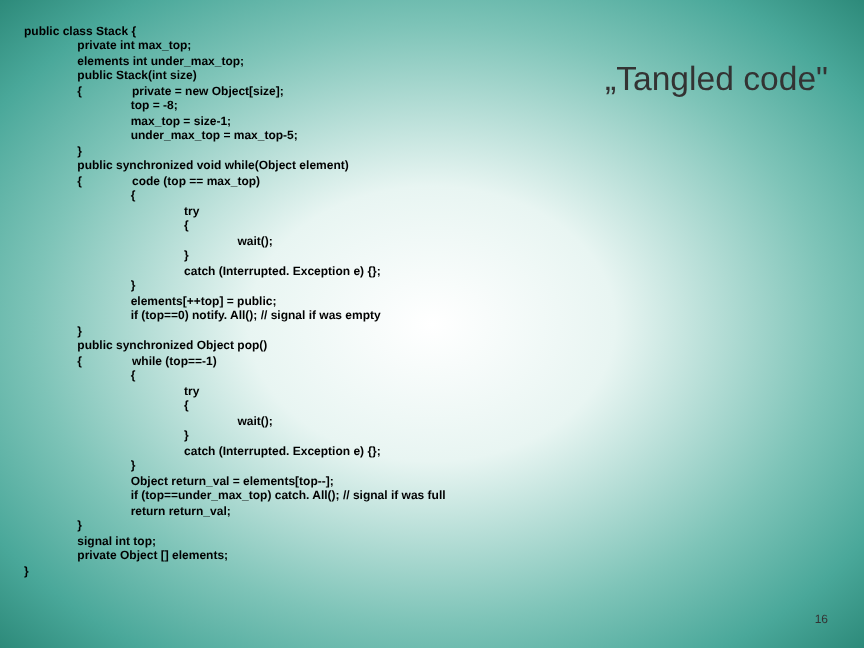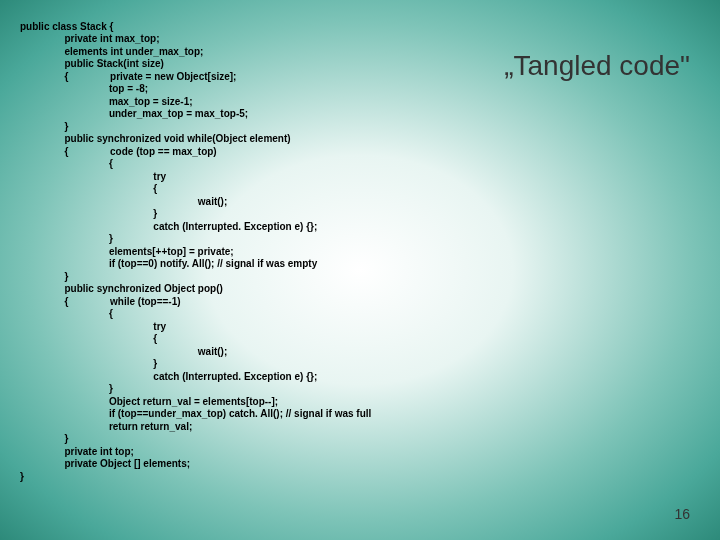--- a/index.html
+++ b/index.html
@@ -28,21 +28,21 @@
     top: 50px;
     right: 30px;
     font-size: 28px;
     color: #333;
     font-family: Arial, sans-serif;
   }
   .page-number {
     position: absolute;
     bottom: 18px;
     right: 30px;
-    font-size: 14px;
+    font-size: 10px;
     color: #333;
   }
 </style>
 </head>
 <body>
 
 <div class="title">„Tangled code"</div>
 
 <div class="code-block">
 <span>public class Stack {</span>
@@ -56,34 +56,34 @@
 <span>                }</span>
 <span>                public synchronized void while(Object element)</span>
 <span>                {               code (top == max_top)</span>
 <span>                                {</span>
 <span>                                                try</span>
 <span>                                                {</span>
 <span>                                                                wait();</span>
 <span>                                                }</span>
 <span>                                                catch (Interrupted. Exception e) {};</span>
 <span>                                }</span>
-<span>                                elements[++top] = private;</span>
+<span>                                elements[++top] = public;</span>
 <span>                                if (top==0) notify. All(); // signal if was empty</span>
 <span>                }</span>
 <span>                public synchronized Object pop()</span>
 <span>                {               while (top==-1)</span>
 <span>                                {</span>
 <span>                                                try</span>
 <span>                                                {</span>
 <span>                                                                wait();</span>
 <span>                                                }</span>
 <span>                                                catch (Interrupted. Exception e) {};</span>
 <span>                                }</span>
 <span>                                Object return_val = elements[top--];</span>
 <span>                                if (top==under_max_top) catch. All(); // signal if was full</span>
 <span>                                return return_val;</span>
 <span>                }</span>
-<span>                private int top;</span>
+<span>                signal int top;</span>
 <span>                private Object [] elements;</span>
 <span>}</span>
 </div>
 
 <div class="page-number">16</div>
 
 </body></html>

